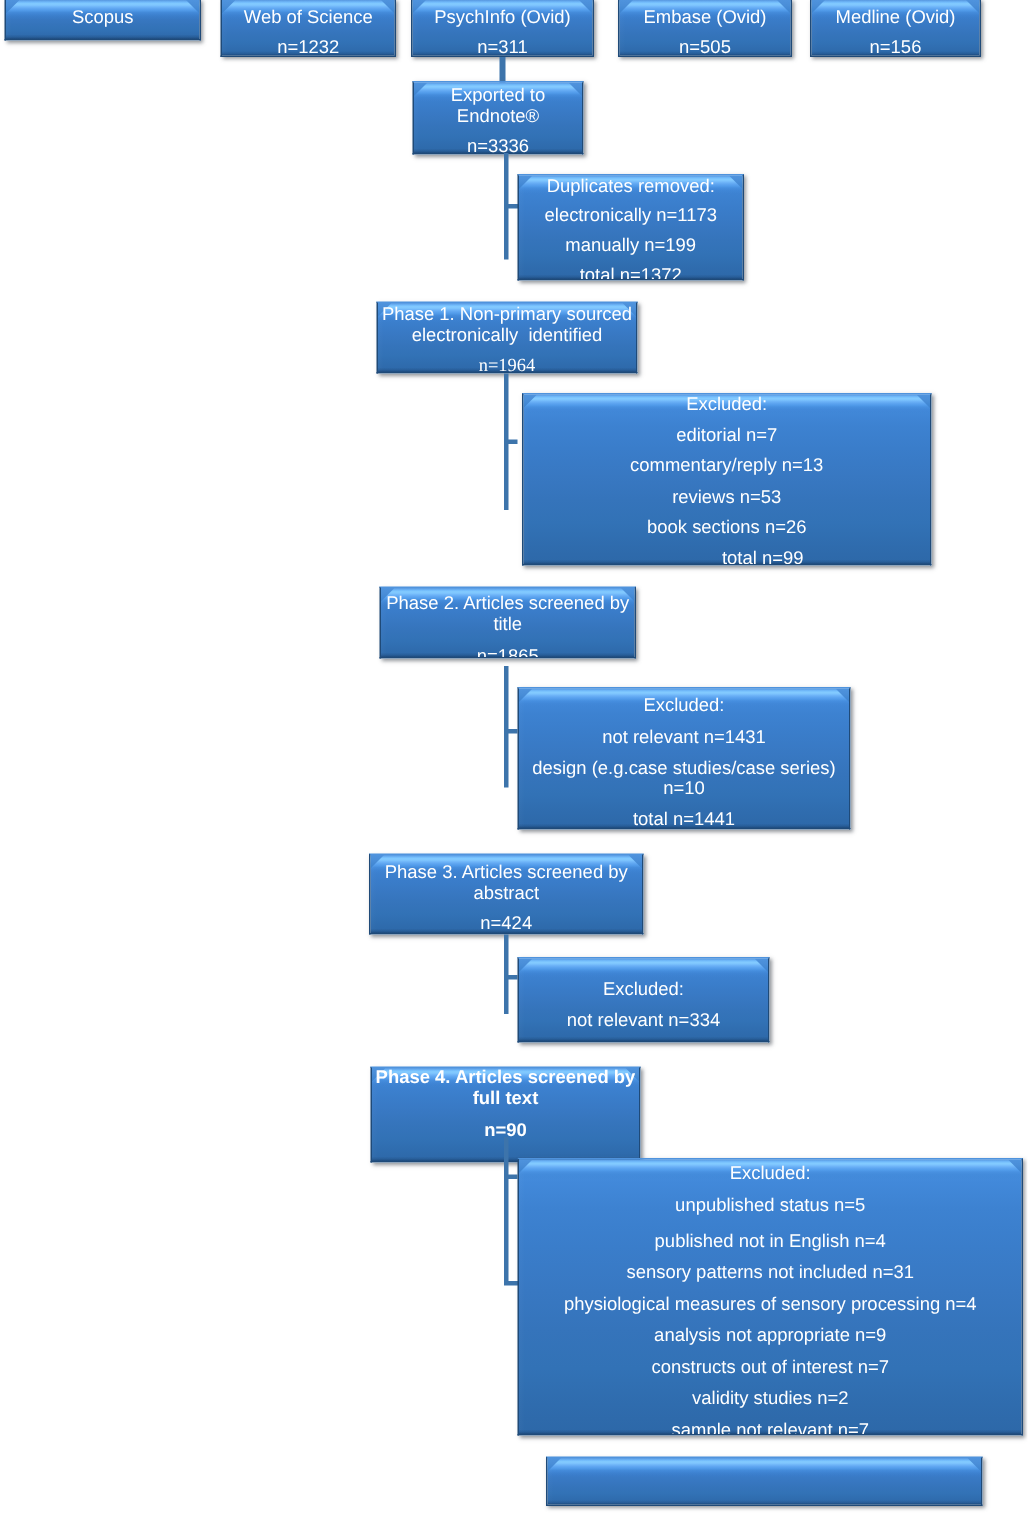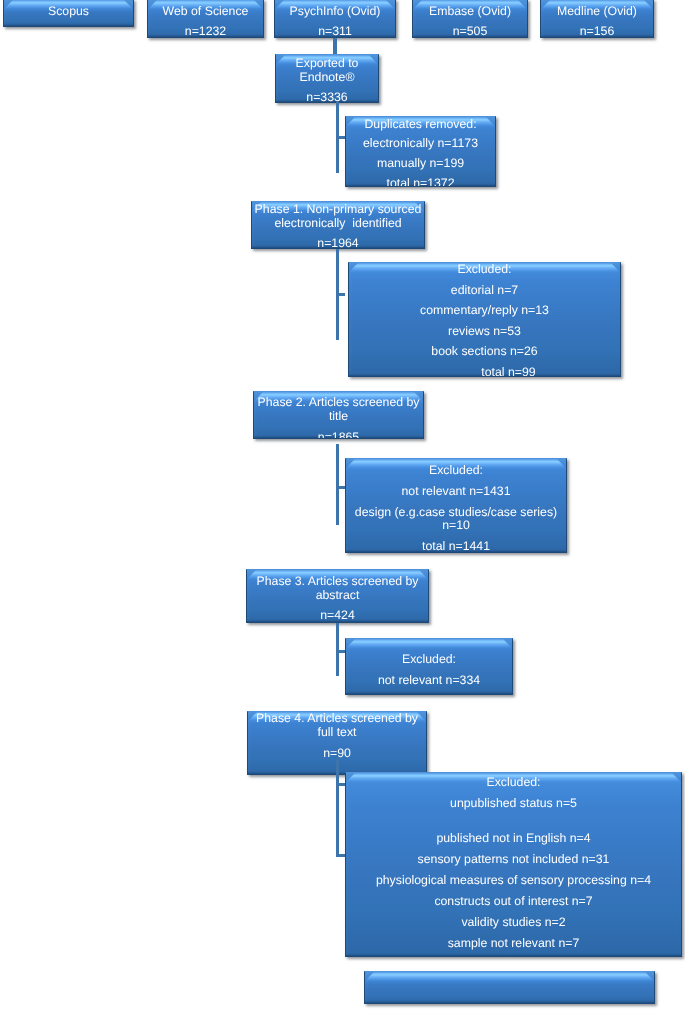--- a/index.html
+++ b/index.html
@@ -114,21 +114,21 @@
  <div class="txt" style="top:5.00px;">
   <div class="p">
    <span class="ln">Medline (Ovid)</span>
   </div>
   <div class="p" style="margin-top:6.50px;">
    <span class="ln">n=156</span>
   </div>
  </div>
 </div>
 <div class="lv" style="left:333px;top:38px;width:3.5px;height:17px;"></div>
-<div class="box" style="left:275px;top:54px;width:104px;height:49px;">
+<div class="box" style="left:275px;top:54px;width:114px;height:49px;">
  <div class="bev"></div>
  <div class="bevl"></div>
  <div class="bevb"></div>
  <div class="cl"></div>
  <div class="cr"></div>
  <div class="txt" style="top:1.90px;">
   <div class="p">
    <span class="ln">Exported to</span>
    <span class="ln">Endnote®</span>
   </div>
@@ -164,21 +164,21 @@
  <div class="bev"></div>
  <div class="bevl"></div>
  <div class="bevb"></div>
  <div class="cl"></div>
  <div class="cr"></div>
  <div class="txt" style="top:0.90px;">
   <div class="p">
    <span class="ln">Phase 1. Non-primary sourced</span>
    <span class="ln">electronically  identified</span>
   </div>
-  <div class="p" style="margin-top:6.40px;">
+  <div class="p" style="margin-top:6.40px;font-family:Liberation Serif, serif;">
    <span class="ln">n=1964</span>
   </div>
  </div>
 </div>
 <div class="lv" style="left:336px;top:249px;width:3.4px;height:91px;"></div>
 <div class="lh" style="left:336px;top:293px;width:9px;height:3px;"></div>
 <div class="box" style="left:348px;top:262px;width:273px;height:115px;">
  <div class="bev"></div>
  <div class="bevl"></div>
  <div class="bevb"></div>
@@ -271,21 +271,21 @@
  <div class="cr"></div>
  <div class="txt" style="top:14.00px;">
   <div class="p">
    <span class="ln">Excluded:</span>
   </div>
   <div class="p" style="margin-top:7.20px;">
    <span class="ln">not relevant n=334</span>
   </div>
  </div>
 </div>
-<div class="box" style="left:247px;top:711px;width:180px;height:64px;">
+<div class="box" style="left:247px;top:711px;width:180px;height:64px;font-weight:bold;">
  <div class="bev"></div>
  <div class="bevl"></div>
  <div class="bevb"></div>
  <div class="cl"></div>
  <div class="cr"></div>
  <div class="txt" style="top:0.40px;">
   <div class="p">
    <span class="ln">Phase 4. Articles screened by</span>
    <span class="ln">full text</span>
   </div>
@@ -303,28 +303,31 @@
  <div class="bevb"></div>
  <div class="cl"></div>
  <div class="cr"></div>
  <div class="txt" style="top:2.80px;">
   <div class="p">
    <span class="ln">Excluded:</span>
   </div>
   <div class="p" style="margin-top:7.20px;">
    <span class="ln">unpublished status n=5</span>
   </div>
-  <div class="p" style="margin-top:22px;">
+  <div class="p" style="margin-top:11px;">
    <span class="ln">published not in English n=4</span>
   </div>
   <div class="p" style="margin-top:7.20px;">
    <span class="ln">sensory patterns not included n=31</span>
   </div>
   <div class="p" style="margin-top:7.20px;">
    <span class="ln">physiological measures of sensory processing n=4</span>
+  </div>
+  <div class="p" style="margin-top:7.20px;">
+   <span class="ln">analysis not appropriate n=9</span>
   </div>
   <div class="p" style="margin-top:7.20px;">
    <span class="ln">constructs out of interest n=7</span>
   </div>
   <div class="p" style="margin-top:7.20px;">
    <span class="ln">validity studies n=2</span>
   </div>
   <div class="p" style="margin-top:7.20px;">
    <span class="ln">sample not relevant n=7</span>
   </div>

